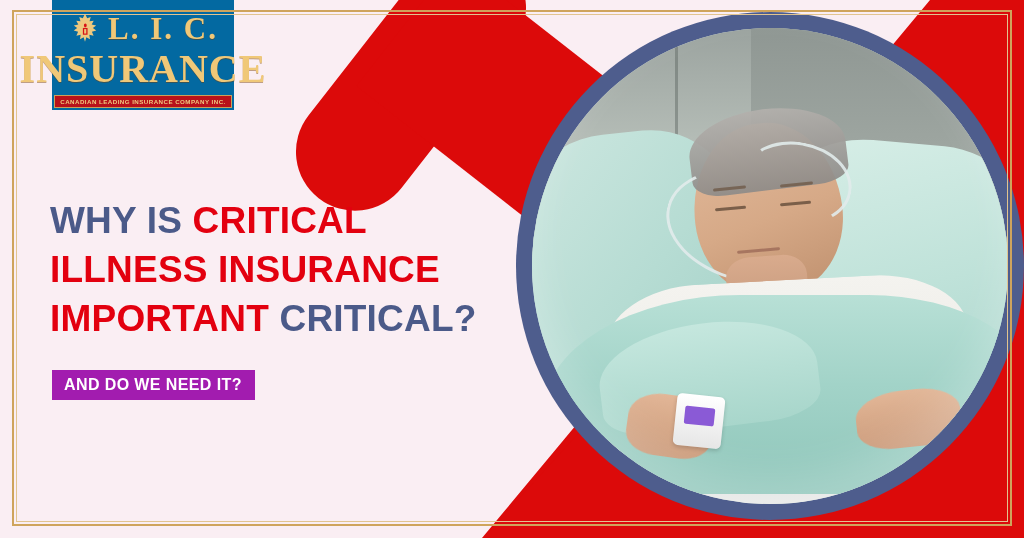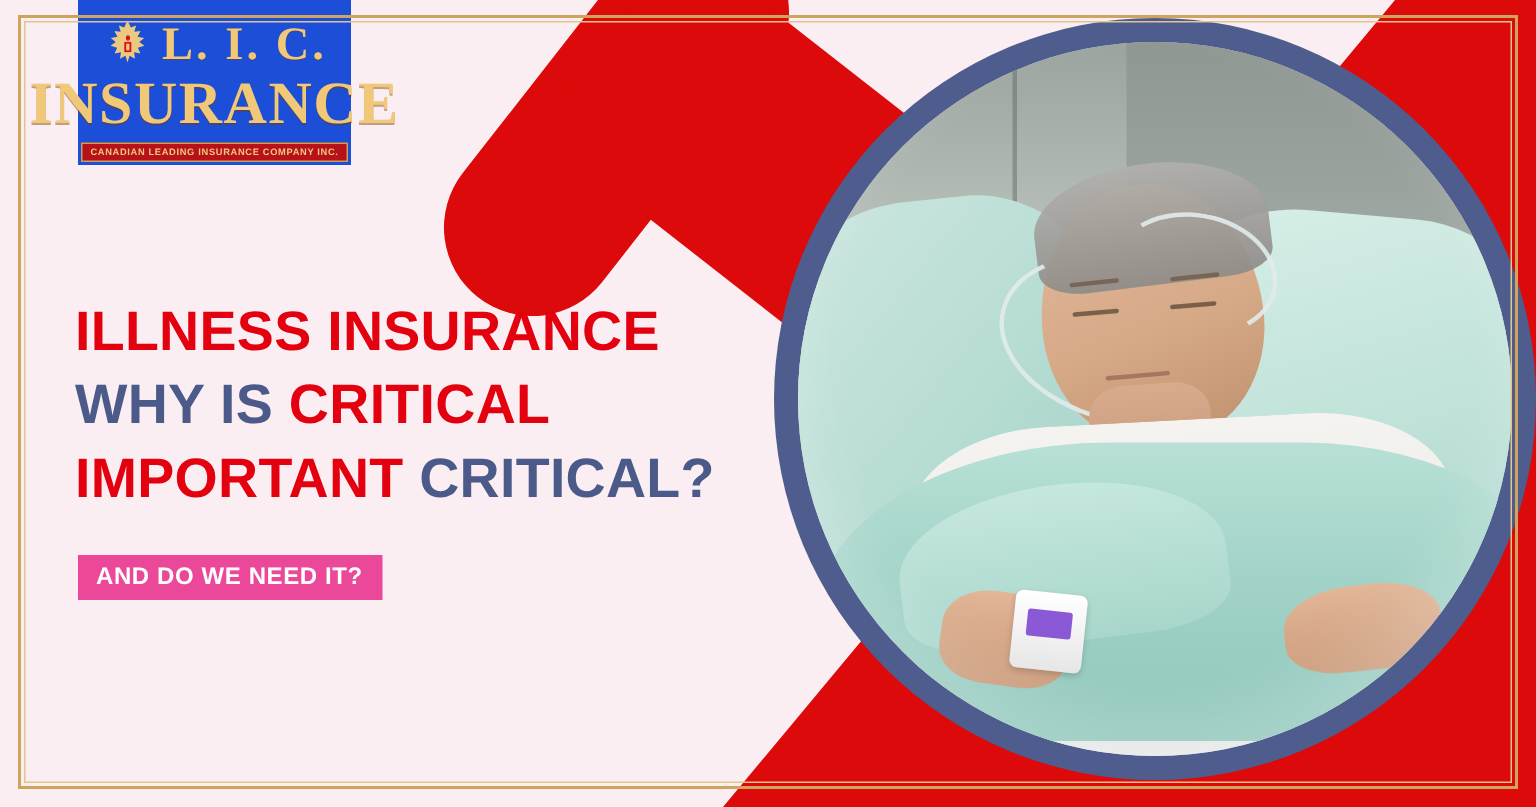--- a/index.html
+++ b/index.html
@@ -87,21 +87,21 @@
     z-index: 40;
   }
 
   
   .logo-box {
     position: absolute;
     left: 52px;
     top: 0;
     width: 182px;
     height: 110px;
-    background: #1d4ed8;
+    background: #0369a1;
     z-index: 30;
     display: flex;
     flex-direction: column;
     align-items: center;
     justify-content: center;
   }
   .logo-row1 {
     display: flex;
     align-items: center;
     justify-content: center;
@@ -164,21 +164,21 @@
     white-space: nowrap;
   }
   .t-navy { color: #4b5a89; }
   .t-red  { color: #e3000f; }
 
   .badge {
     position: absolute;
     left: 52px;
     top: 370px;
     z-index: 25;
-    background: #ec4899;
+    background: #a21caf;
     color: #ffffff;
     font-size: 16px;
     font-weight: 700;
     letter-spacing: .4px;
     padding: 7px 13px 7px 12px;
     line-height: 1;
   }
 
   
   .photo-ring {
@@ -459,22 +459,22 @@
           <path fill="#edc97f" d="M15.2 16.1h2v4.2h-2z"></path>
         </svg>
       </span>
       <span class="logo-lic">L. I. C.</span>
     </div>
     <div class="logo-insurance">INSURANCE</div>
     <div class="logo-tagline">CANADIAN LEADING INSURANCE COMPANY INC.</div>
   </div>
 
   <div class="headline">
+    <span class="ln"><span class="t-navy">WHY IS </span><span class="t-red">CRITICAL</span></span>
     <span class="ln"><span class="t-red">ILLNESS INSURANCE</span></span>
-    <span class="ln"><span class="t-navy">WHY IS </span><span class="t-red">CRITICAL</span></span>
     <span class="ln"><span class="t-red">IMPORTANT</span><span class="t-navy"> CRITICAL?</span></span>
   </div>
 
   <div class="badge">AND DO WE NEED IT?</div>
 
   <div class="gold-frame"></div>
   <div class="gold-frame-inner"></div>
 </div>
 
 </body></html>

